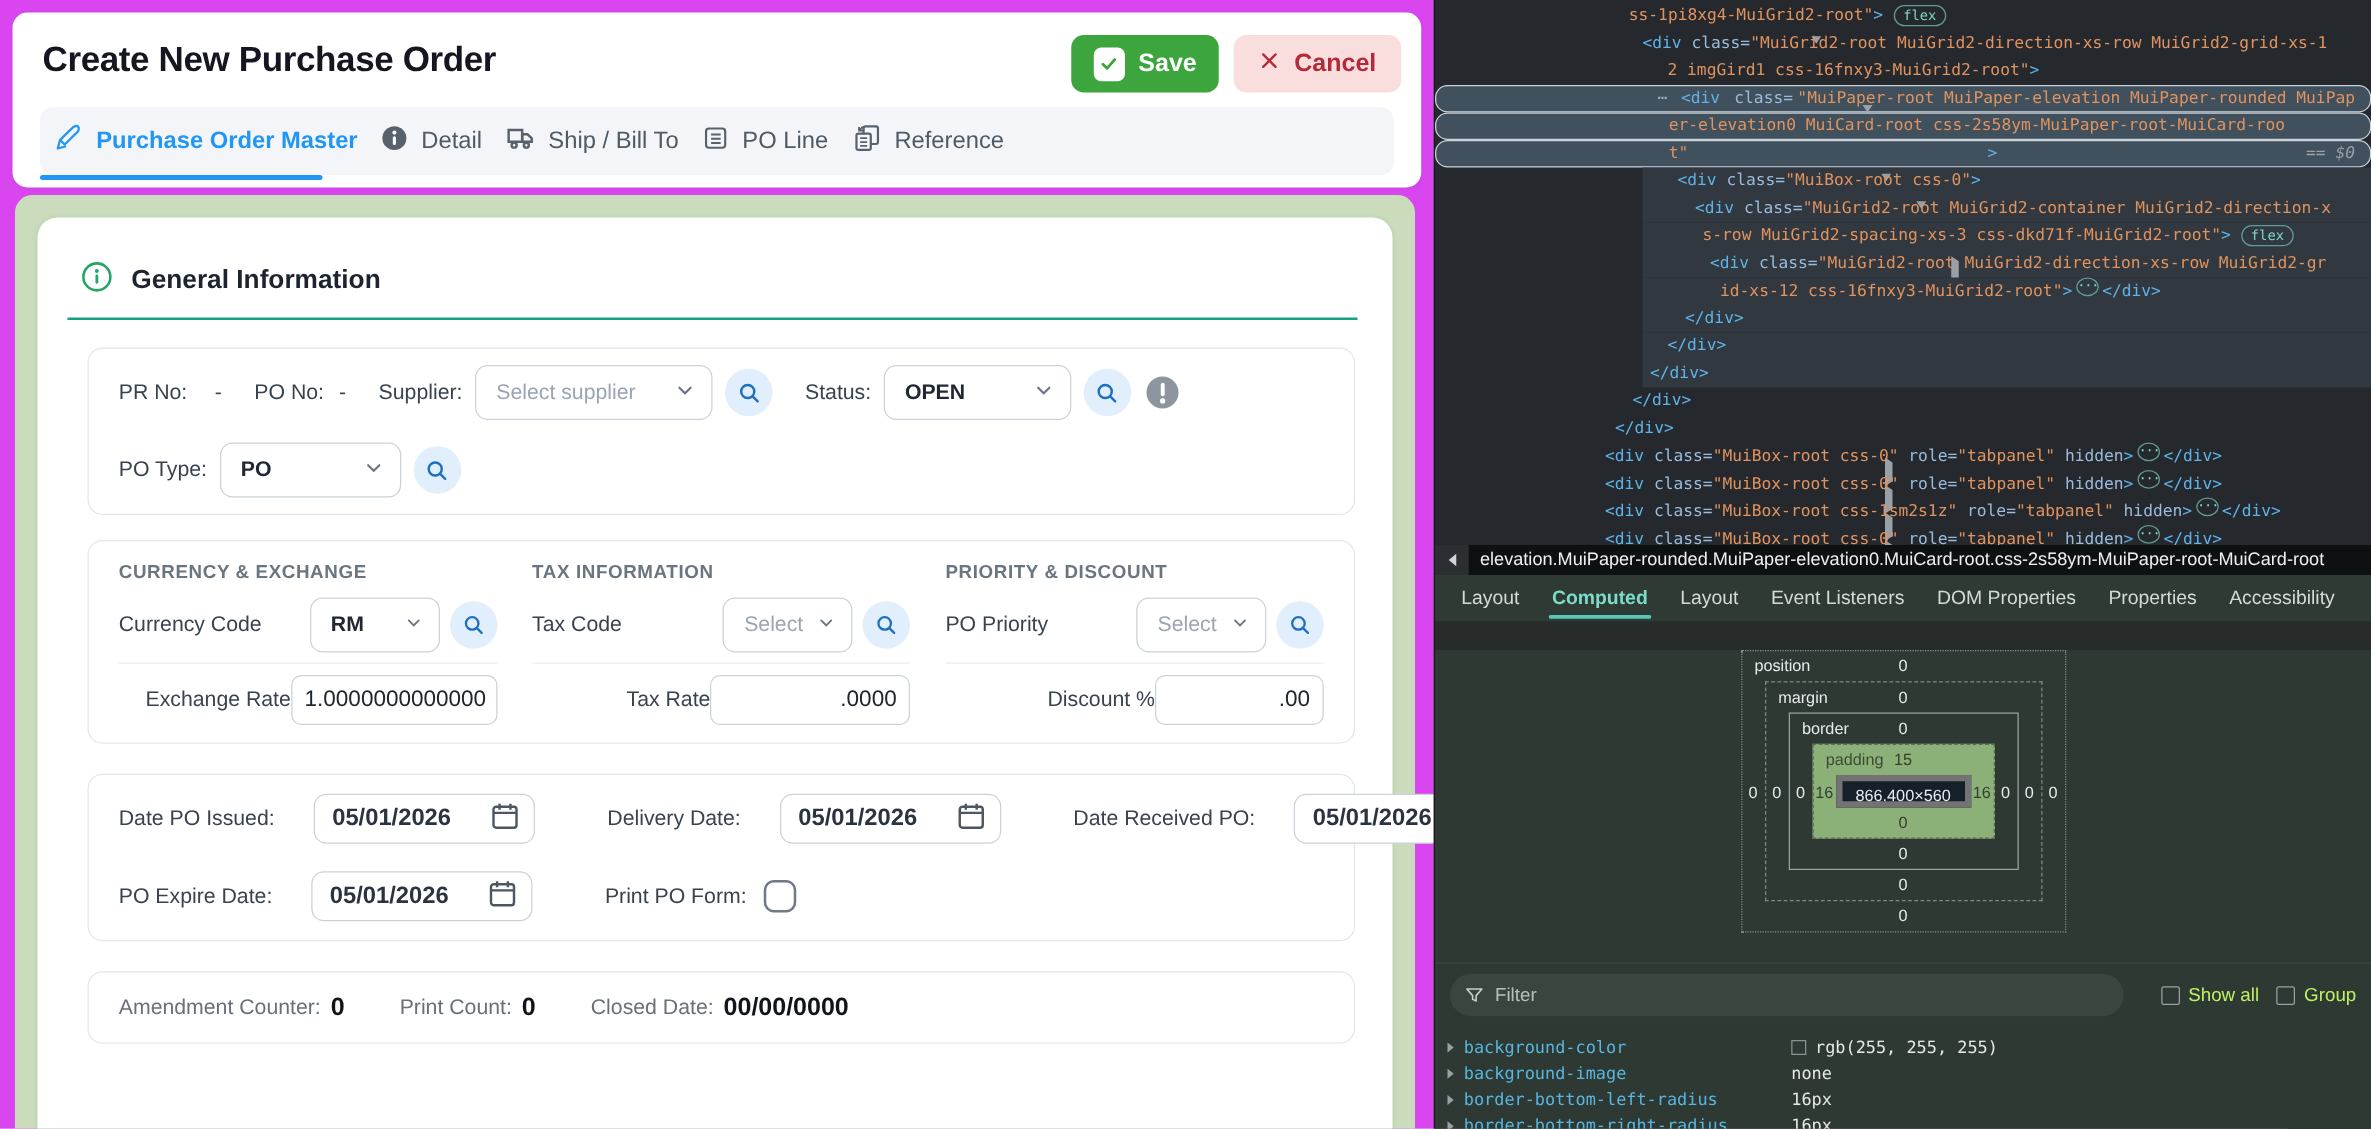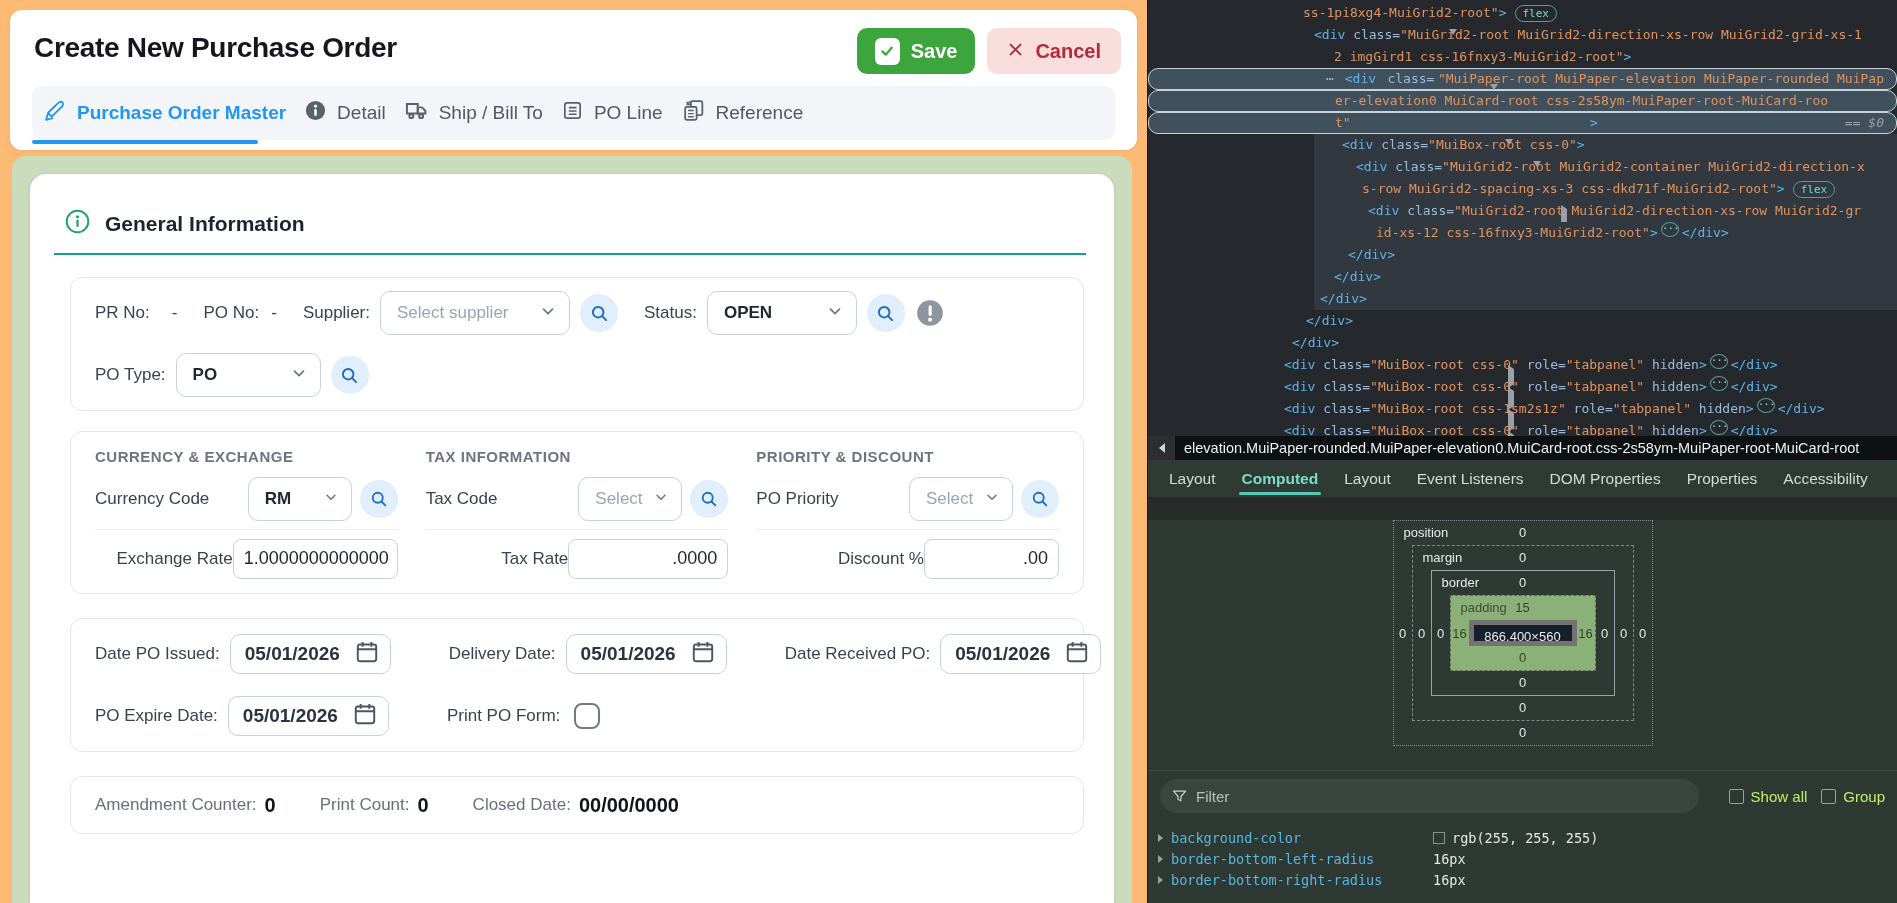--- a/index.html
+++ b/index.html
@@ -1,21 +1,21 @@
 <!DOCTYPE html>
 <html><head>
 <meta charset="utf-8">
 <style>
   * { margin:0; padding:0; box-sizing:border-box; }
   html,body { width:1897px; height:903px; overflow:hidden; background:#dfe3f2;
               font-family:"Liberation Sans", sans-serif; }
   #stage { position:relative; width:1897px; height:903px; }
 
   
-  .app { position:absolute; left:0; top:0; width:1147px; height:903px; background:#fdba74; }
+  .app { position:absolute; left:0; top:0; width:1147px; height:903px; background:#d946ef; }
   .header-card { position:absolute; left:10px; top:10px; width:1127px; height:140px;
                  background:#fff; border-radius:12px; box-shadow:0 1px 3px rgba(40,60,100,.08); }
   .page-title { position:absolute; left:24px; top:22px; font-size:28px; font-weight:800;
                 color:#15161f; letter-spacing:-.3px; }
   .actions { position:absolute; right:16px; top:18px; display:flex; gap:12px; }
   .btn { height:46px; border:none; border-radius:10px; display:flex; align-items:center;
          gap:11px; font-size:20px; font-weight:700; cursor:pointer; font-family:inherit; }
   .btn-save { background:#3da53d; color:#fff; padding:0 18px; }
   .save-ic { width:25px; height:27px; background:#fff; border-radius:6px; display:flex;
              align-items:center; justify-content:center; }
@@ -59,21 +59,21 @@
   .sel-row { display:flex; justify-content:space-between; align-items:center; height:60px; }
   .rate-row { display:flex; justify-content:flex-end; align-items:center; height:58px;
               border-top:1.5px solid #eceef2; }
   .tinput { height:40px; border:1.5px solid #c9d2da; border-radius:8px; font-size:18px;
             color:#1f2630; padding:0 10px; font-family:inherit; background:#fff;
             white-space:nowrap; overflow:hidden; display:flex; align-items:center; }
   .t-right { justify-content:flex-end; }
 
   .fs3 { margin-top:24px; padding:4px 24px; }
   .datef { height:40px; border:1.5px solid #c9d2da; border-radius:10px; background:#fff;
-           display:flex; align-items:center; gap:14px; padding:0 10px 0 14px; cursor:pointer; }
+           display:flex; align-items:center; gap:30px; padding:0 10px 0 14px; cursor:pointer;margin-left:21px; }
   .datev { font-size:19px; font-weight:600; color:#2a3340; }
   .chk { width:26px; height:26px; border:2px solid #707a86; border-radius:8px; background:#fff;
          cursor:pointer; }
 
   .fs4 { margin-top:24px; padding:0 24px; height:58px; display:flex; align-items:center; gap:44px; }
   .cnt-lbl { font-size:17px; color:#67707c; }
   .cnt-val { font-size:20px; font-weight:600; color:#10151c; margin-left:8px; }
 
   
   .devtools { position:absolute; left:1147px; top:0; width:750px; height:903px;
@@ -577,20 +577,27 @@
         <div class="prow">
           <span class="p-arr"></span>
           <span class="p-name">background-color</span>
           <span class="p-val">
               <span class="swatch"></span>
               <span>rgb(255, 255, 255)</span>
             </span>
         </div>
         <div class="prow">
           <span class="p-arr"></span>
+          <span class="p-name">background-image</span>
+          <span class="p-val">
+              <span>none</span>
+            </span>
+        </div>
+        <div class="prow">
+          <span class="p-arr"></span>
           <span class="p-name">border-bottom-left-radius</span>
           <span class="p-val">
               <span>16px</span>
             </span>
         </div>
         <div class="prow">
           <span class="p-arr"></span>
           <span class="p-name">border-bottom-right-radius</span>
           <span class="p-val">
               <span>16px</span>

